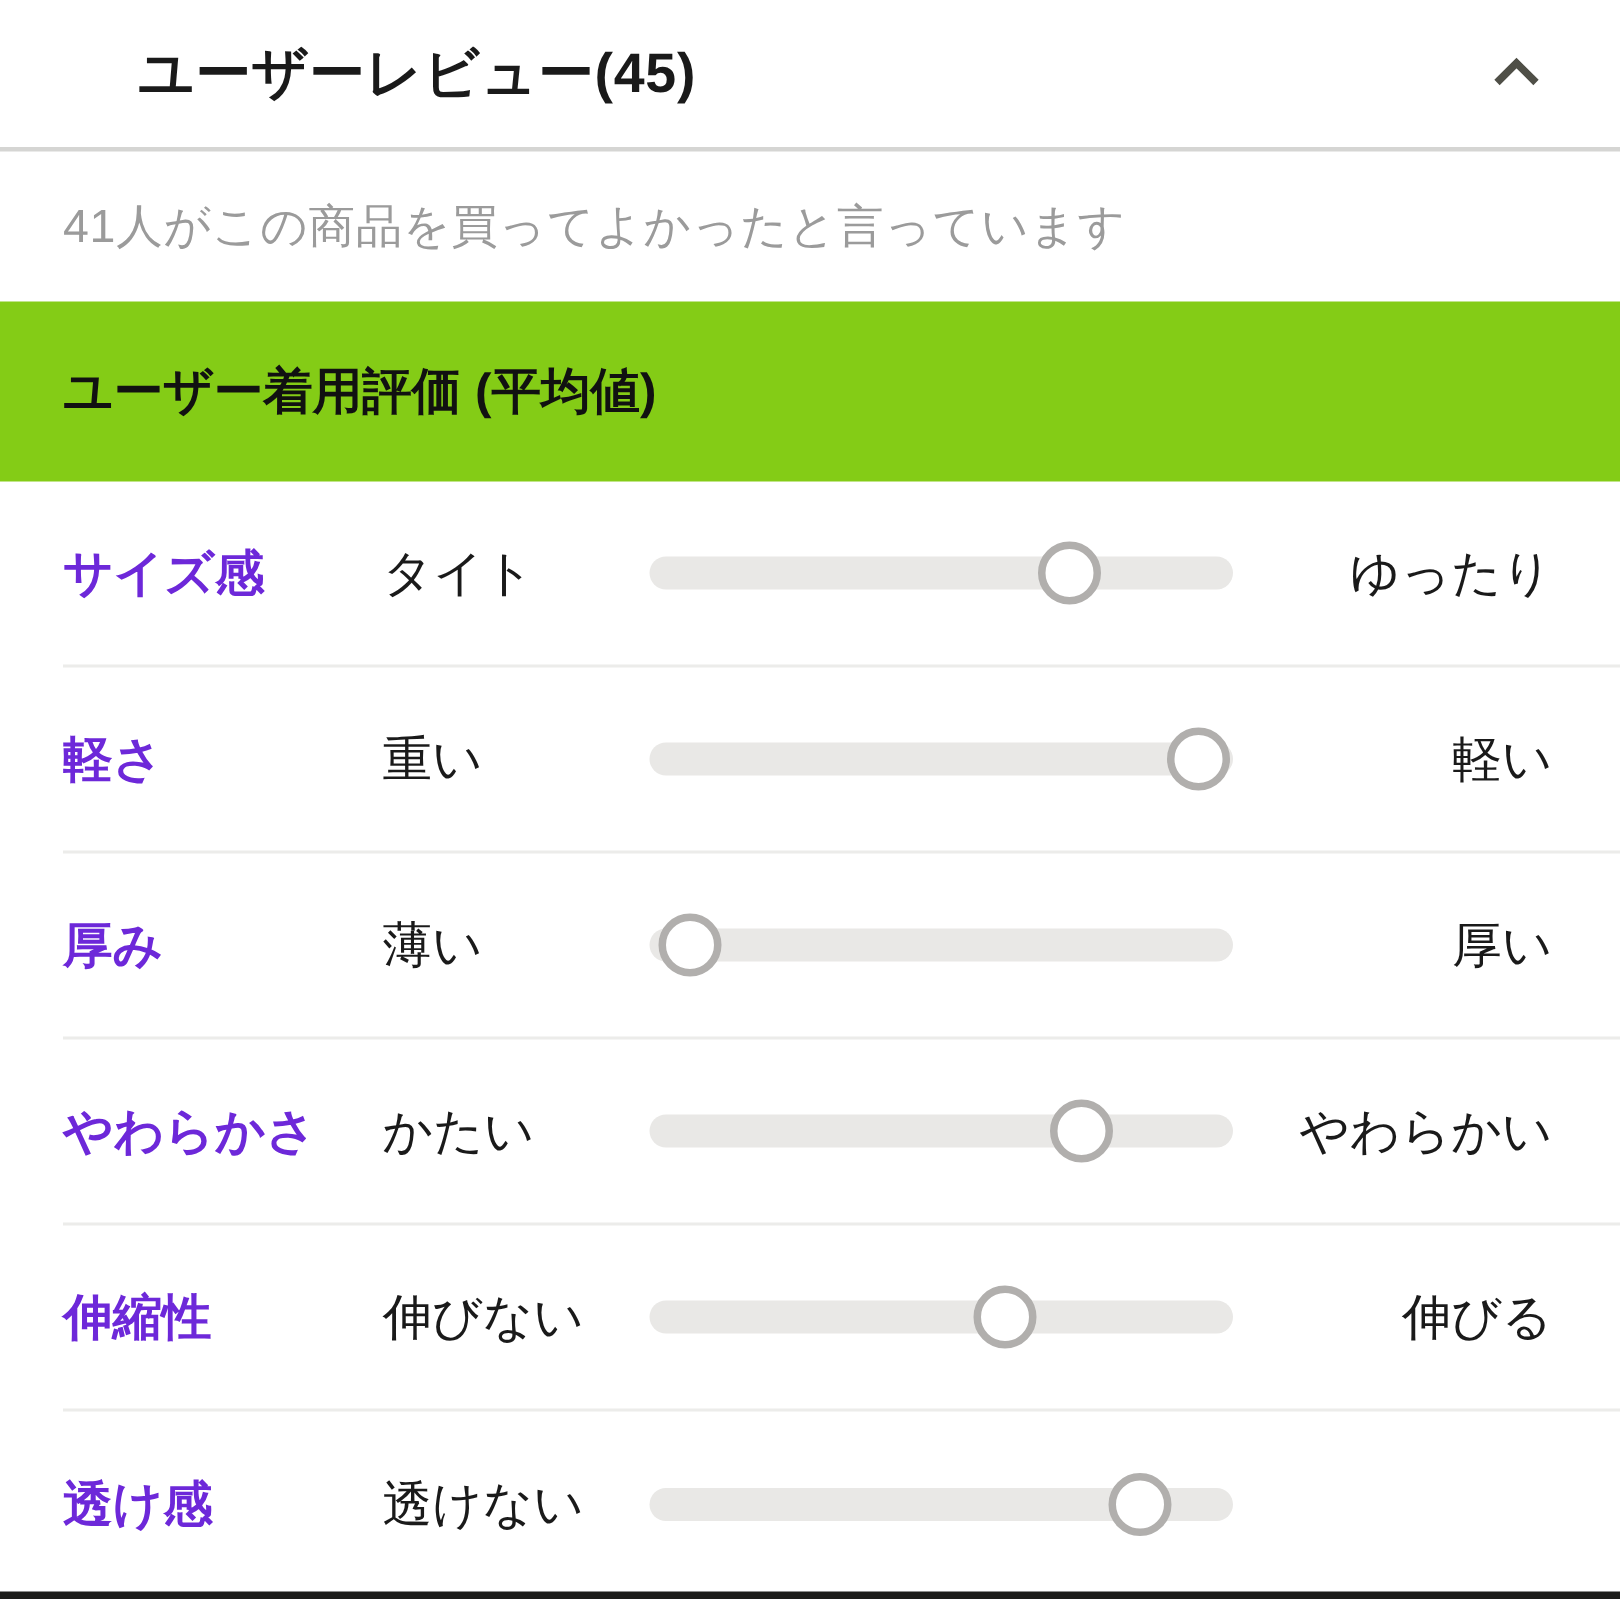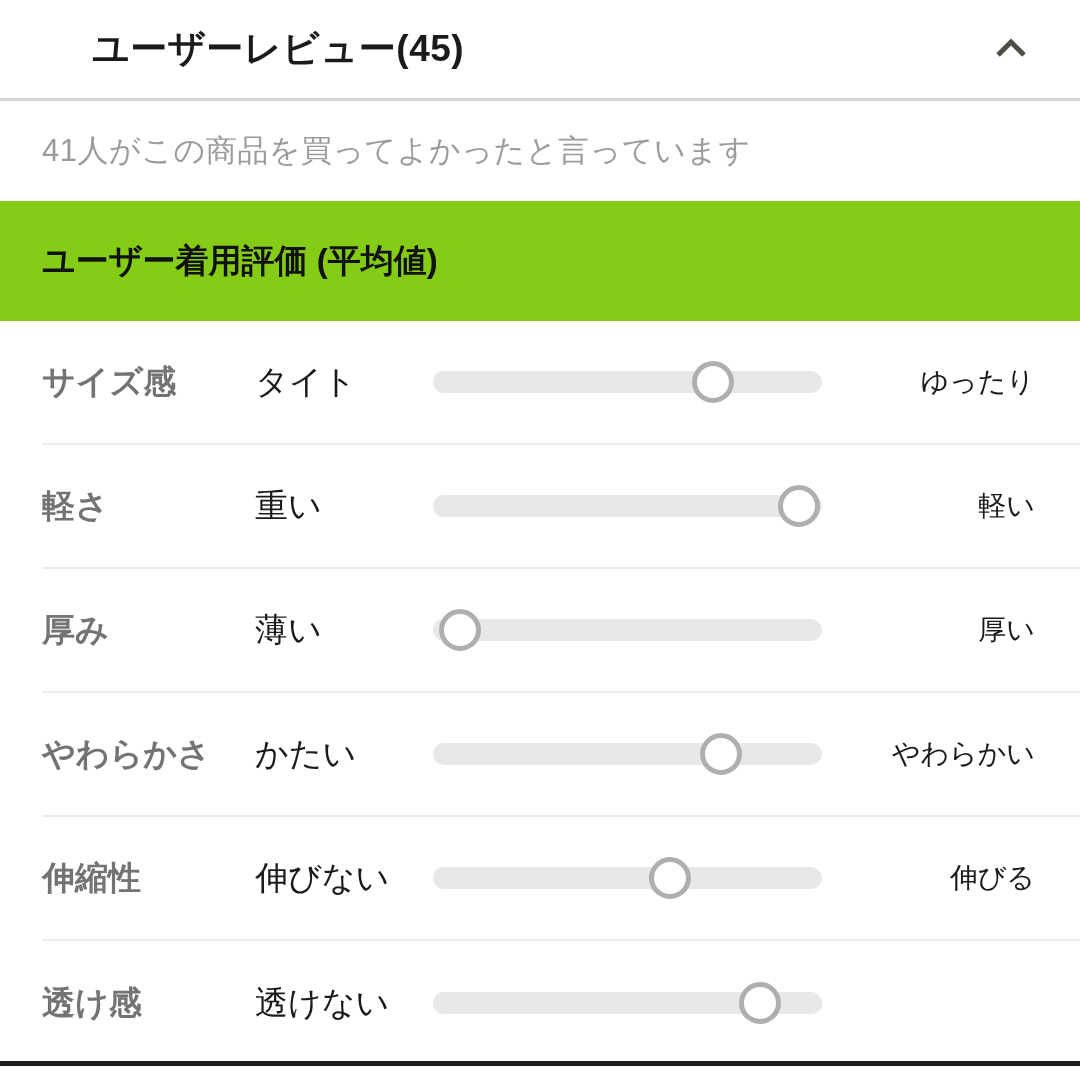--- a/index.html
+++ b/index.html
@@ -78,21 +78,21 @@
     align-items: center;
     box-sizing: border-box;
   }
   .row:not(:last-child) {
     border-bottom: 2px solid #ececea;
   }
   .row-label {
     width: 213px;
     font-size: 33px;
     font-weight: 700;
-    color: #737373;
+    color: #6d28d9;
     flex: 0 0 auto;
   }
   .row-left {
     width: 178px;
     font-size: 33px;
     color: #1a1a1a;
     flex: 0 0 auto;
   }
   .slider {
     position: relative;
@@ -115,21 +115,21 @@
     width: 32px;
     height: 32px;
     border-radius: 50%;
     background: #ffffff;
     border: 5px solid #b1afad;
   }
   .row-right {
     flex: 1 1 auto;
     text-align: right;
     padding-right: 45px;
-    font-size: 28px;
+    font-size: 33px;
     color: #1a1a1a;
     white-space: nowrap;
   }
   
   .bottom-bar {
     position: absolute;
     left: 0;
     bottom: 2px;
     width: 100%;
     height: 5px;

